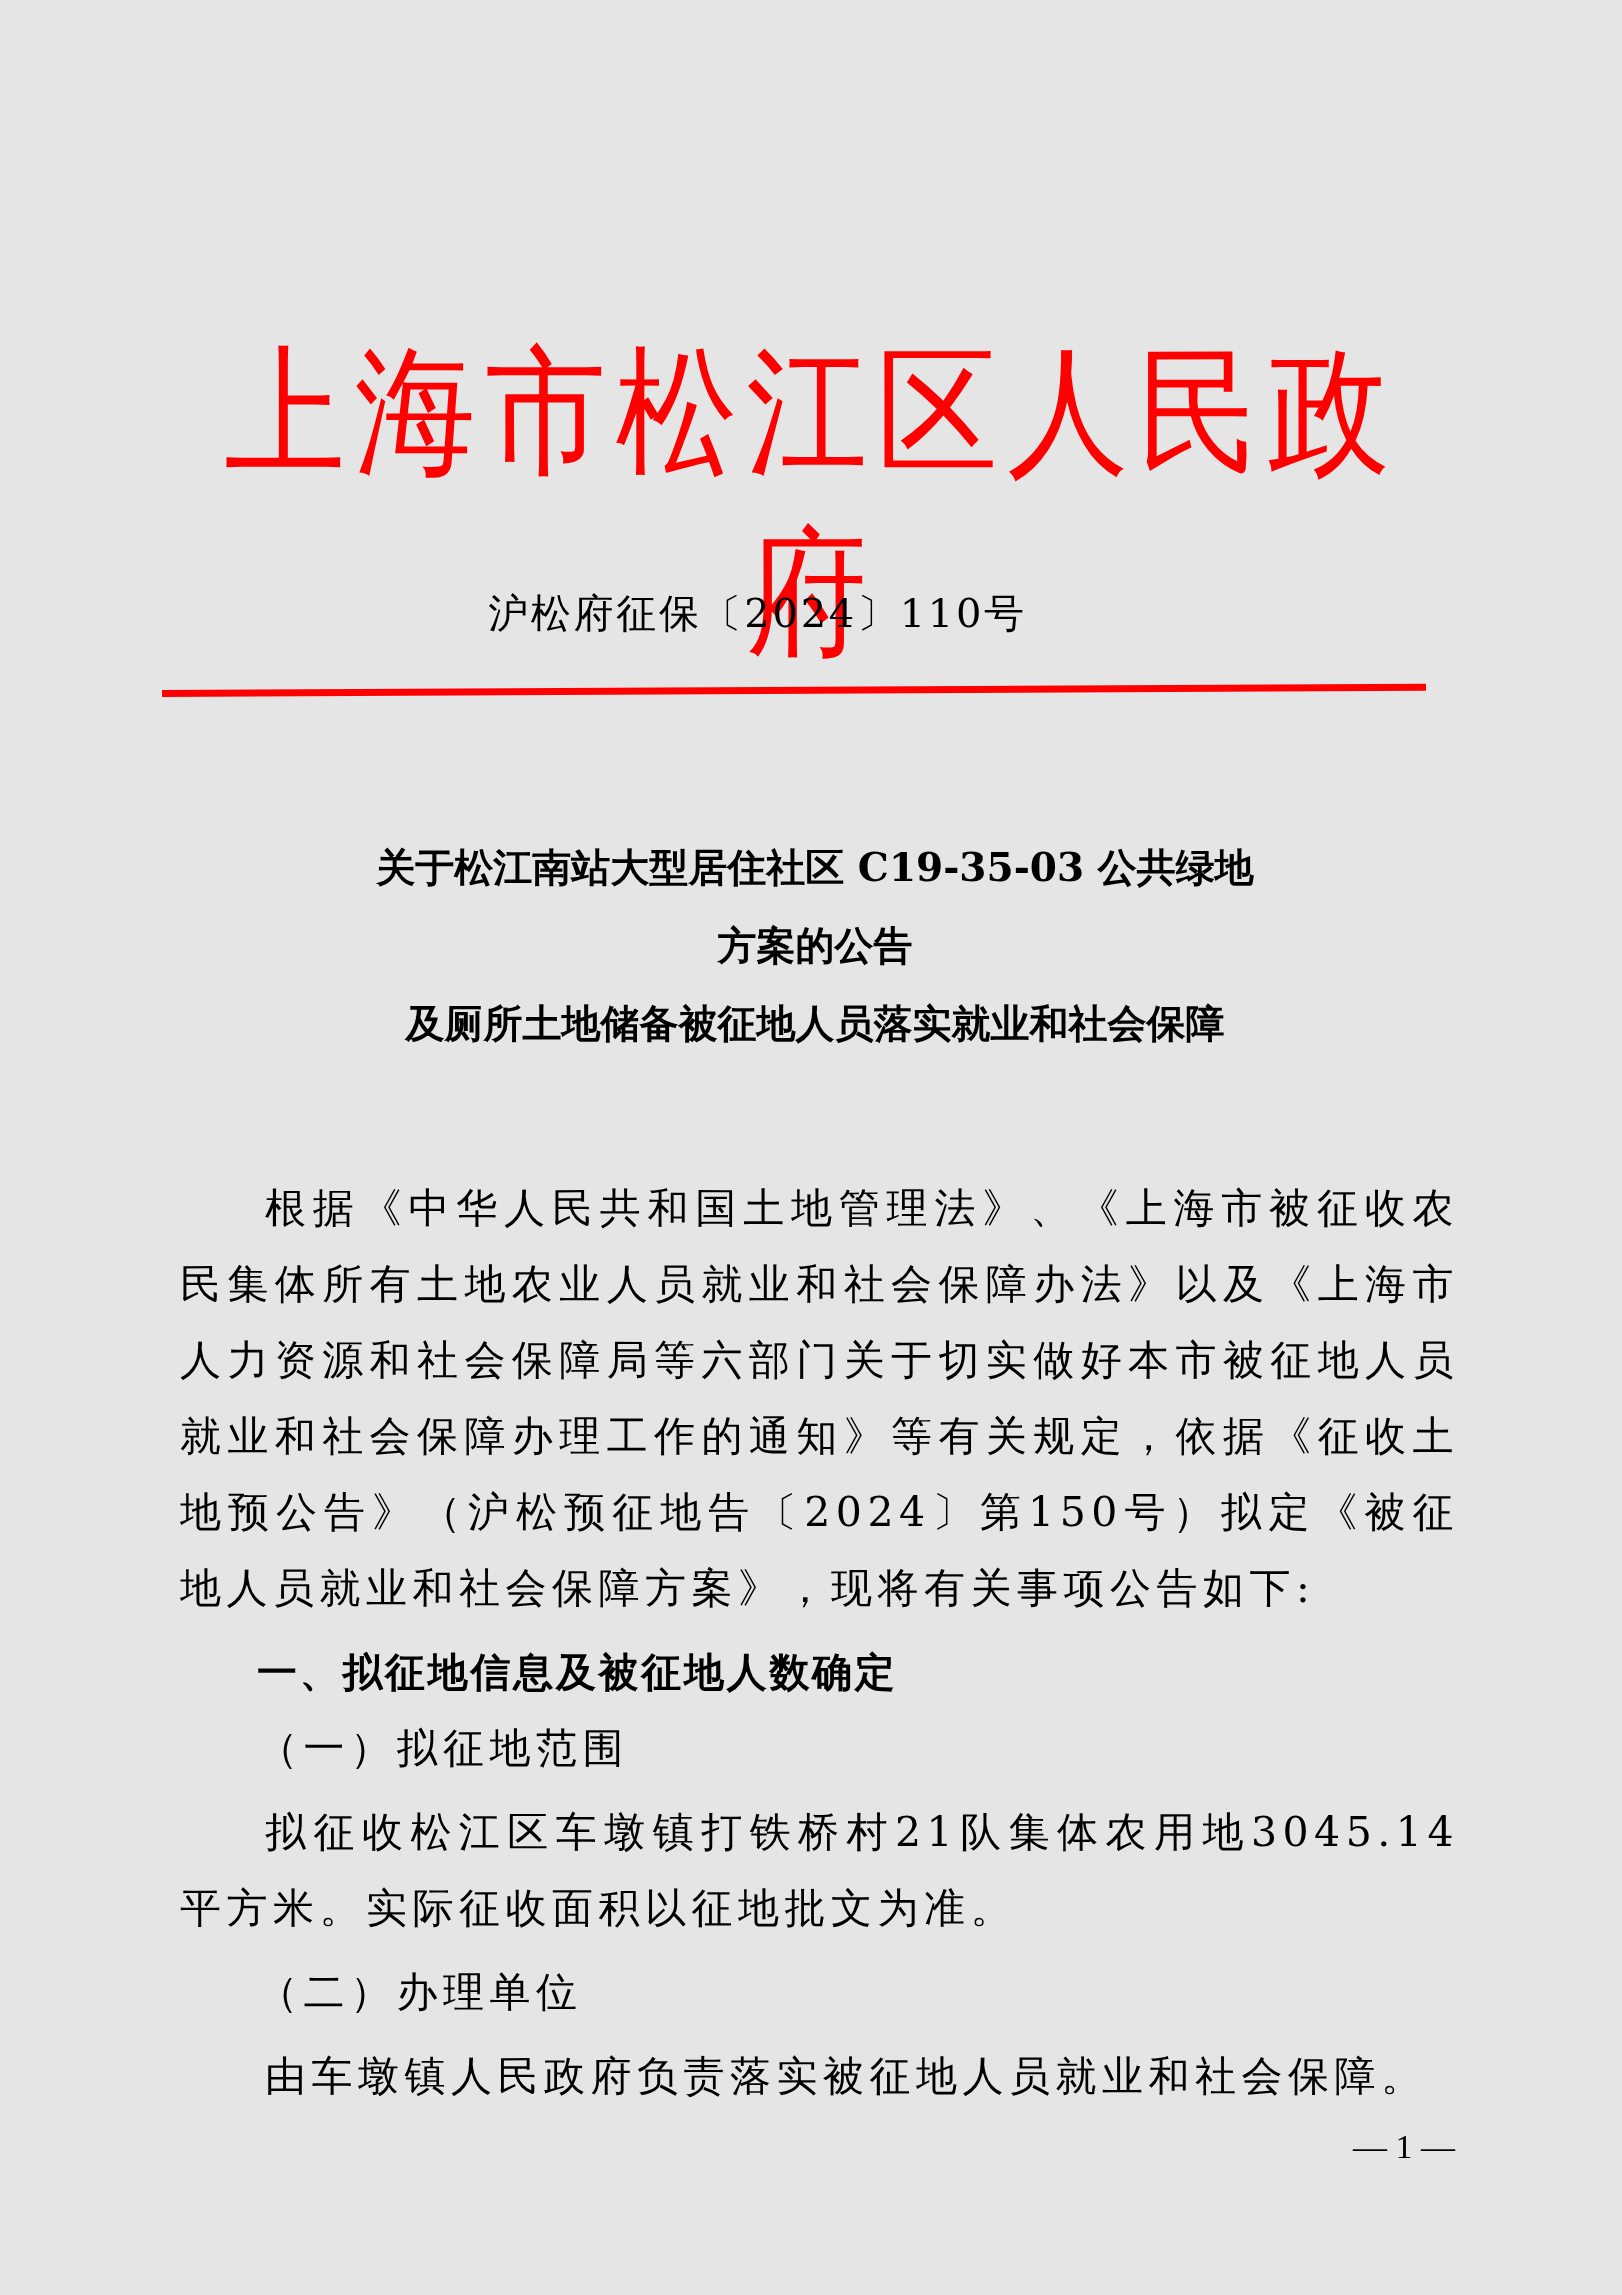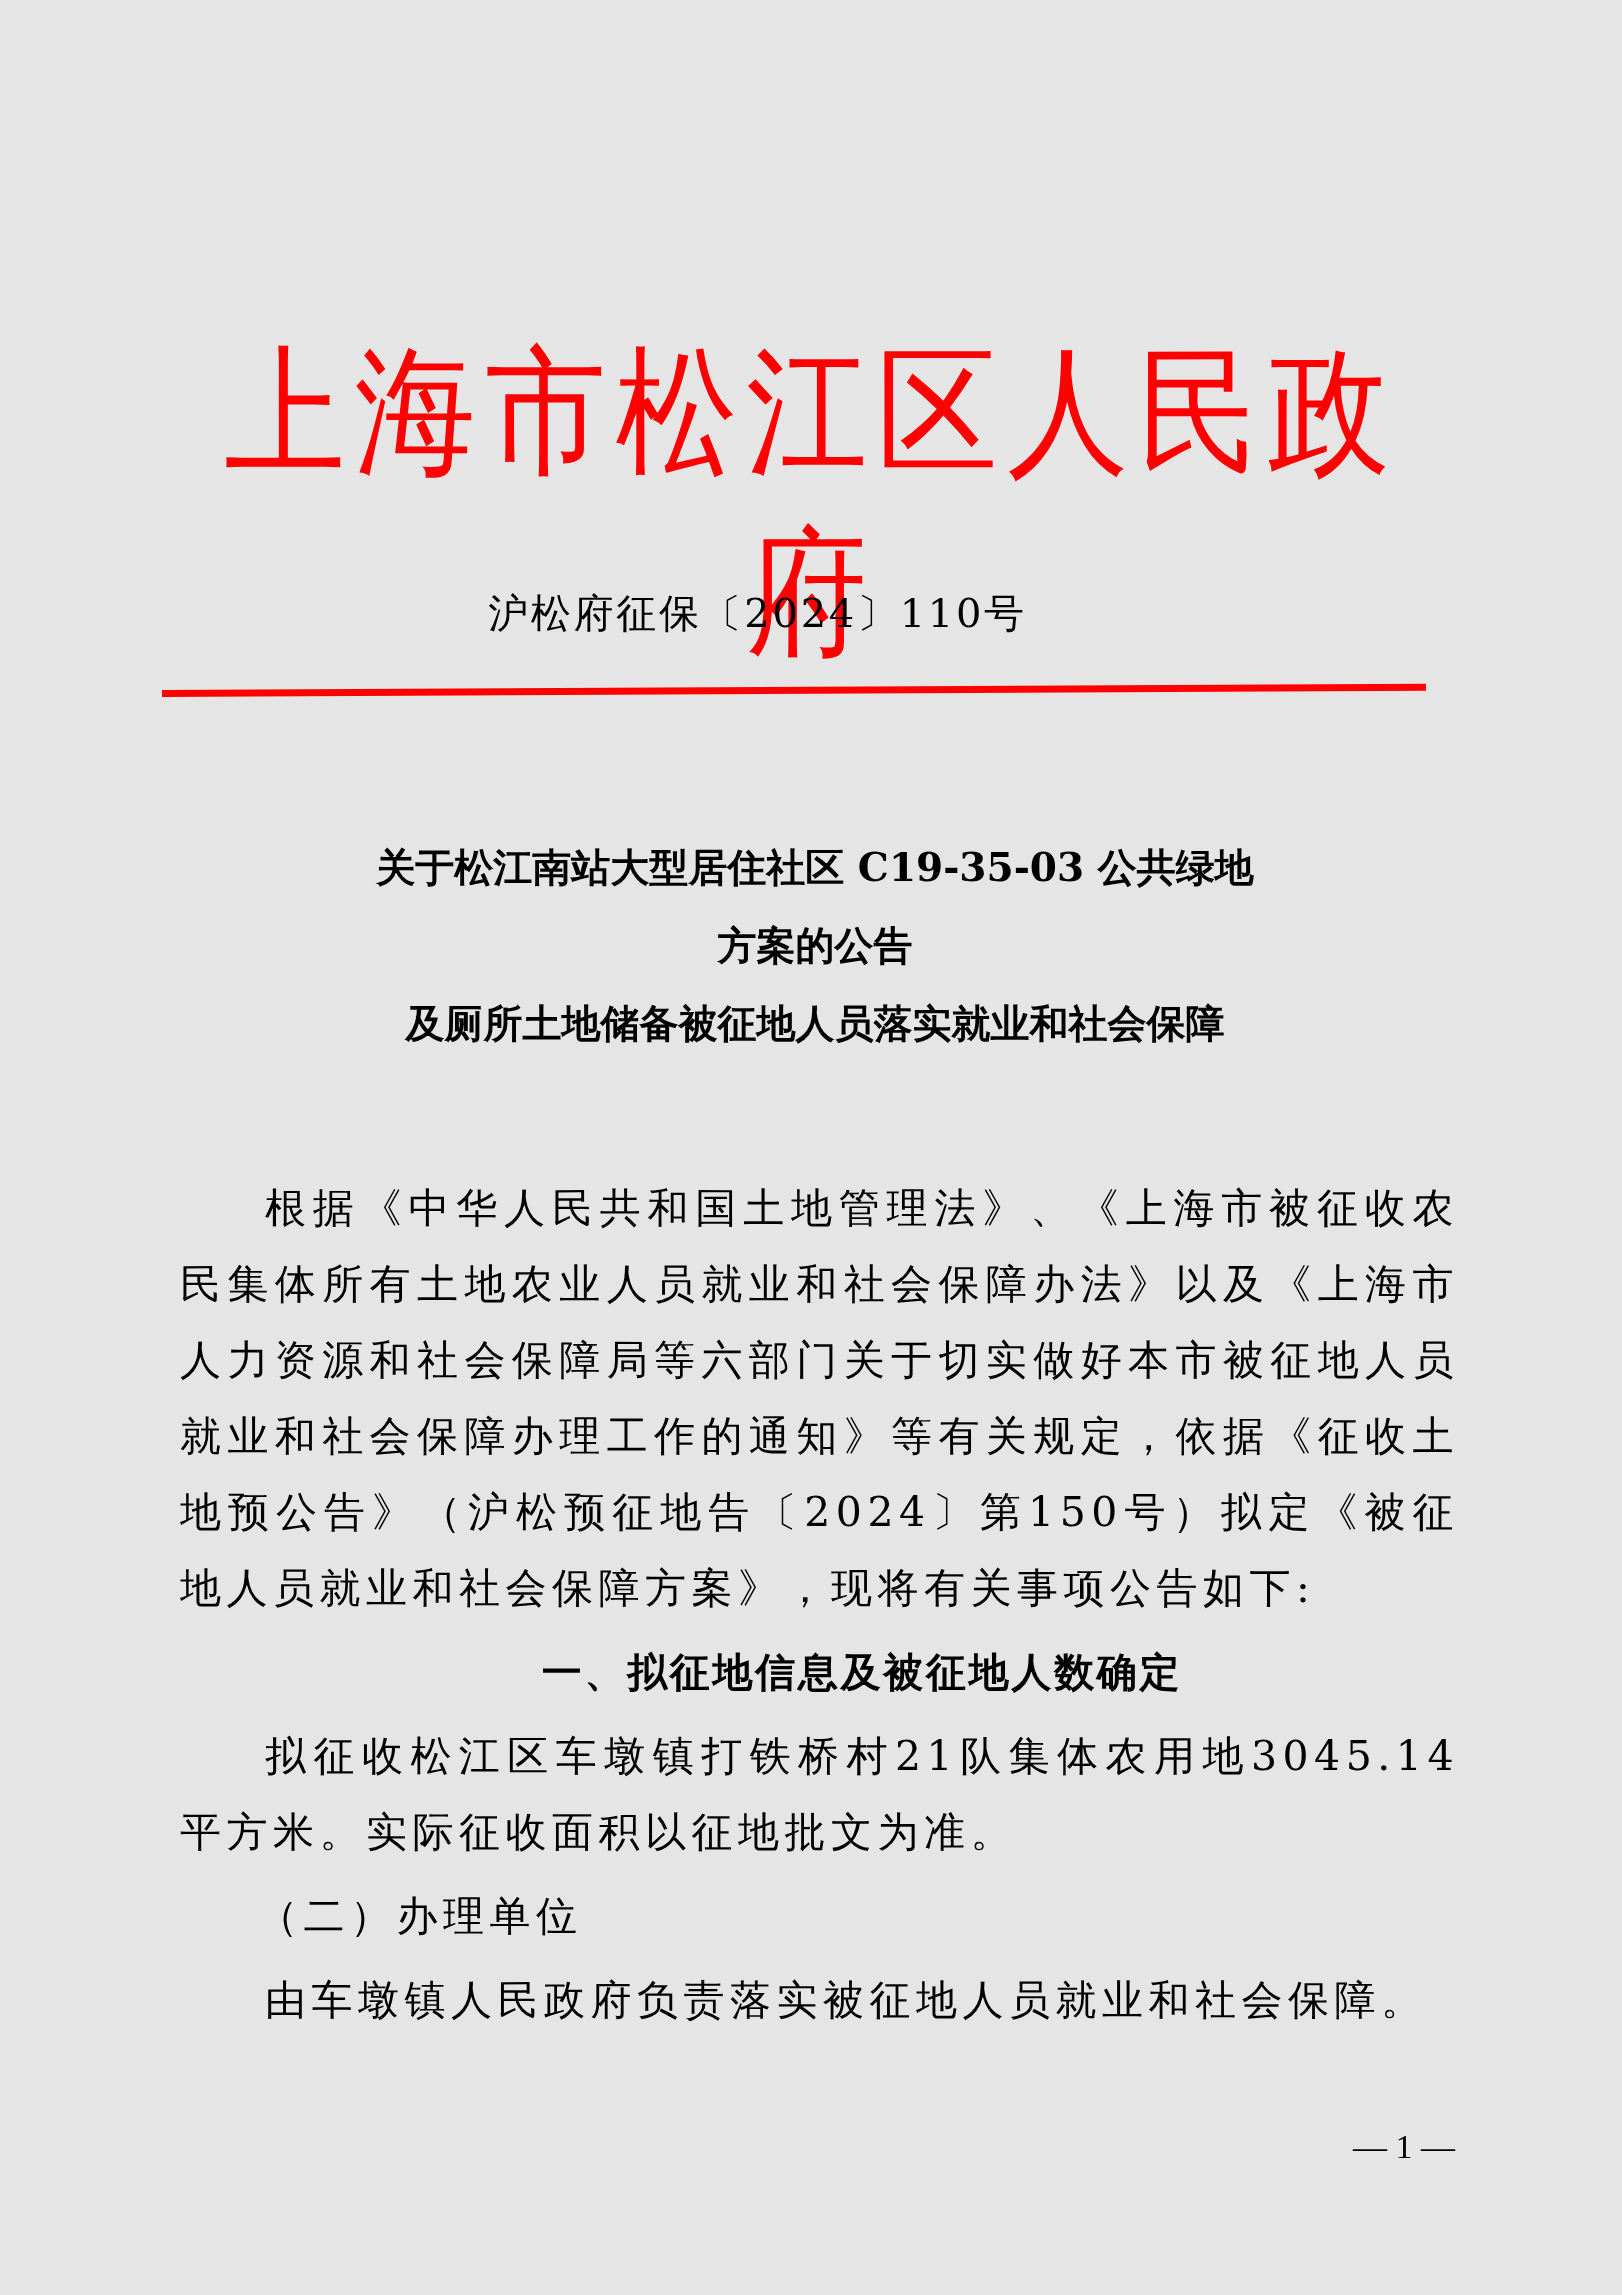--- a/index.html
+++ b/index.html
@@ -89,21 +89,20 @@
       text-align: justify;
       text-align-last: left;
     }
     .heading-1 {
       margin: 0;
       text-indent: 85px;
       font-family: "DejaVu Sans", "Liberation Sans", sans-serif;
       font-weight: bold;
       font-size: 40px;
       letter-spacing: 2.7px;
-      text-align: center;
     }
     .heading-2 {
       margin: 0;
       text-indent: 85px;
     }
     .page-number {
       position: absolute;
       left: 1336px;
       top: 2126px;
       width: 136px;
@@ -129,20 +128,21 @@
     <span class="tline">关于松江南站大型居住社区 C19-35-03 公共绿地</span>
     <span class="tline">方案的公告</span>
     <span class="tline">及厕所土地储备被征地人员落实就业和社会保障</span>
   </div>
 
   <div class="body-text">
     <p class="para">根据《中华人民共和国土地管理法》、《上海市被征收农民集体所有土地农业人员就业和社会保障办法》以及《上海市人力资源和社会保障局等六部门关于切实做好本市被征地人员就业和社会保障办理工作的通知》等有关规定，依据《征收土地预公告》（沪松预征地告〔2024〕第150号）拟定《被征地人员就业和社会保障方案》，现将有关事项公告如下:</p>
 
     <p class="heading-1">一、拟征地信息及被征地人数确定</p>
 
+    <p class="heading-2">（一）拟征地范围</p>
     <p class="para">拟征收松江区车墩镇打铁桥村21队集体农用地3045.14平方米。实际征收面积以征地批文为准。</p>
 
     <p class="heading-2">（二）办理单位</p>
     <p class="para">由车墩镇人民政府负责落实被征地人员就业和社会保障。</p>
   </div>
 
   <div class="page-number">— 1 —</div>
 
 </div>
 

